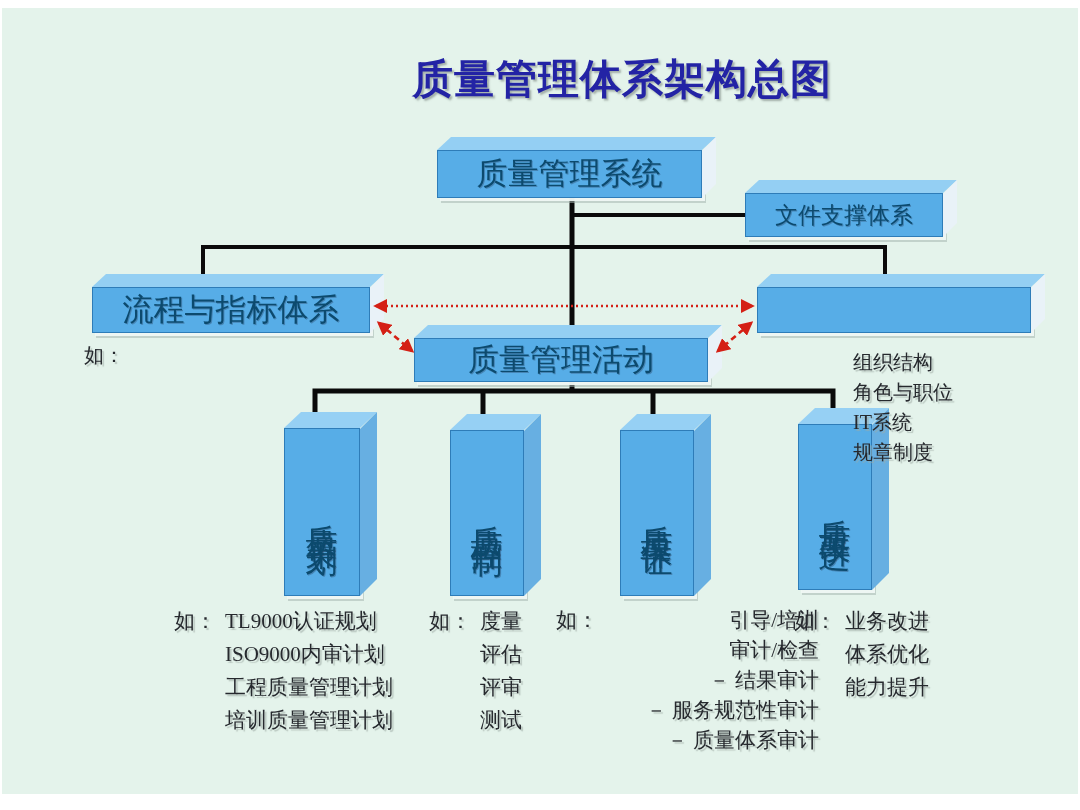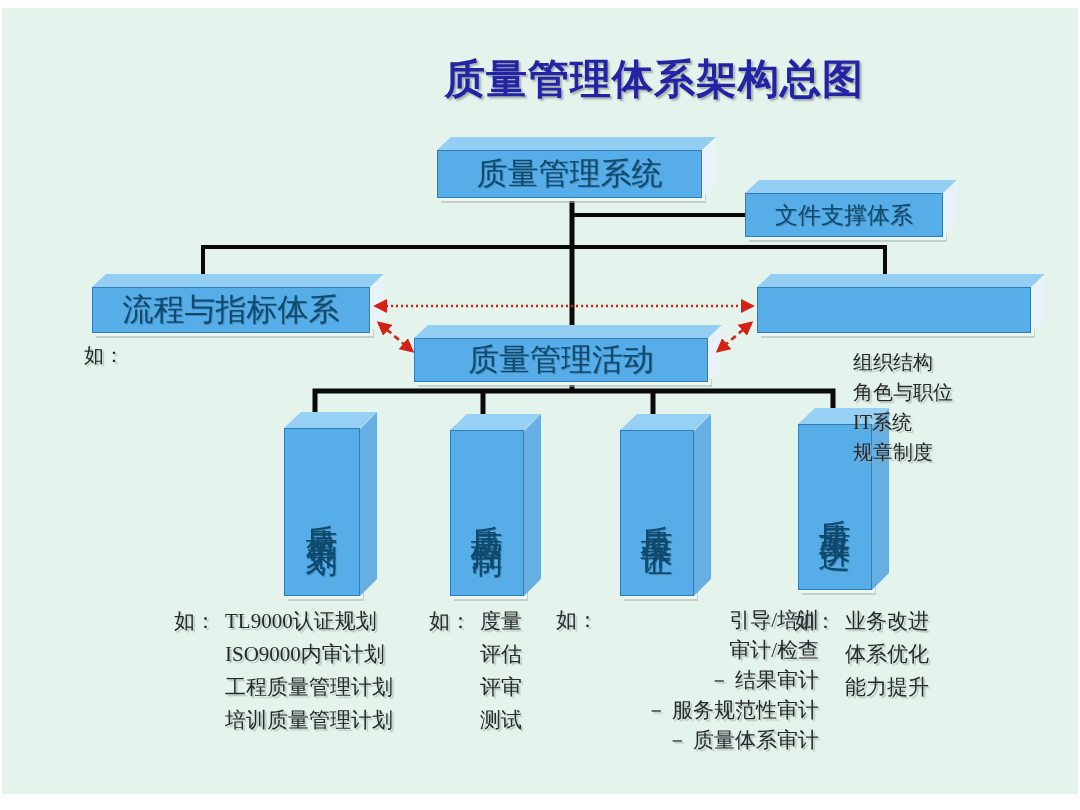--- a/index.html
+++ b/index.html
@@ -1,21 +1,21 @@
 <!DOCTYPE html>
 <html><head>
 <meta charset="utf-8">
 <style>
   html,body{margin:0;padding:0;background:#ffffff;}
   .slide{position:relative;width:1080px;height:810px;background:#ffffff;overflow:hidden;
          font-family:"Liberation Serif", serif;}
   .bg{position:absolute;left:2px;right:2px;top:8px;bottom:16px;background:#e4f3eb;}
   .title{position:absolute;left:412px;top:52px;font-family:"Liberation Sans",sans-serif;
          font-weight:bold;font-size:41px;letter-spacing:1px;color:#2323a5;
-         text-shadow:2px 2px 2px rgba(110,120,115,0.55);white-space:nowrap;z-index:2;margin-left:32px;}
+         text-shadow:2px 2px 2px rgba(110,120,115,0.55);white-space:nowrap;z-index:2;}
   svg.lines{position:absolute;left:0;top:0;z-index:1;}
   svg.arrows{position:absolute;left:0;top:0;z-index:3;}
   .box{position:absolute;background:#57ade7;border:1px solid #2e7cb8;z-index:2;
        display:flex;align-items:center;justify-content:center;
        box-shadow:3px 3px 0 rgba(240,248,244,0.95), 4px 5px 0 rgba(165,182,176,0.55);}
   .face{position:absolute;pointer-events:none;}
   .box.bar .ftop{left:-1px;top:-14px;width:calc(100% + 16px);height:13px;background:#94cff3;
        clip-path:polygon(14px 0,100% 0,calc(100% - 14px) 100%,0 100%);}
   .box.bar .fside{top:-14px;right:-15px;width:14px;height:calc(100% + 15px);background:#e9f2f8;
        clip-path:polygon(0 14px,100% 0,100% calc(100% - 14px),0 100%);}

